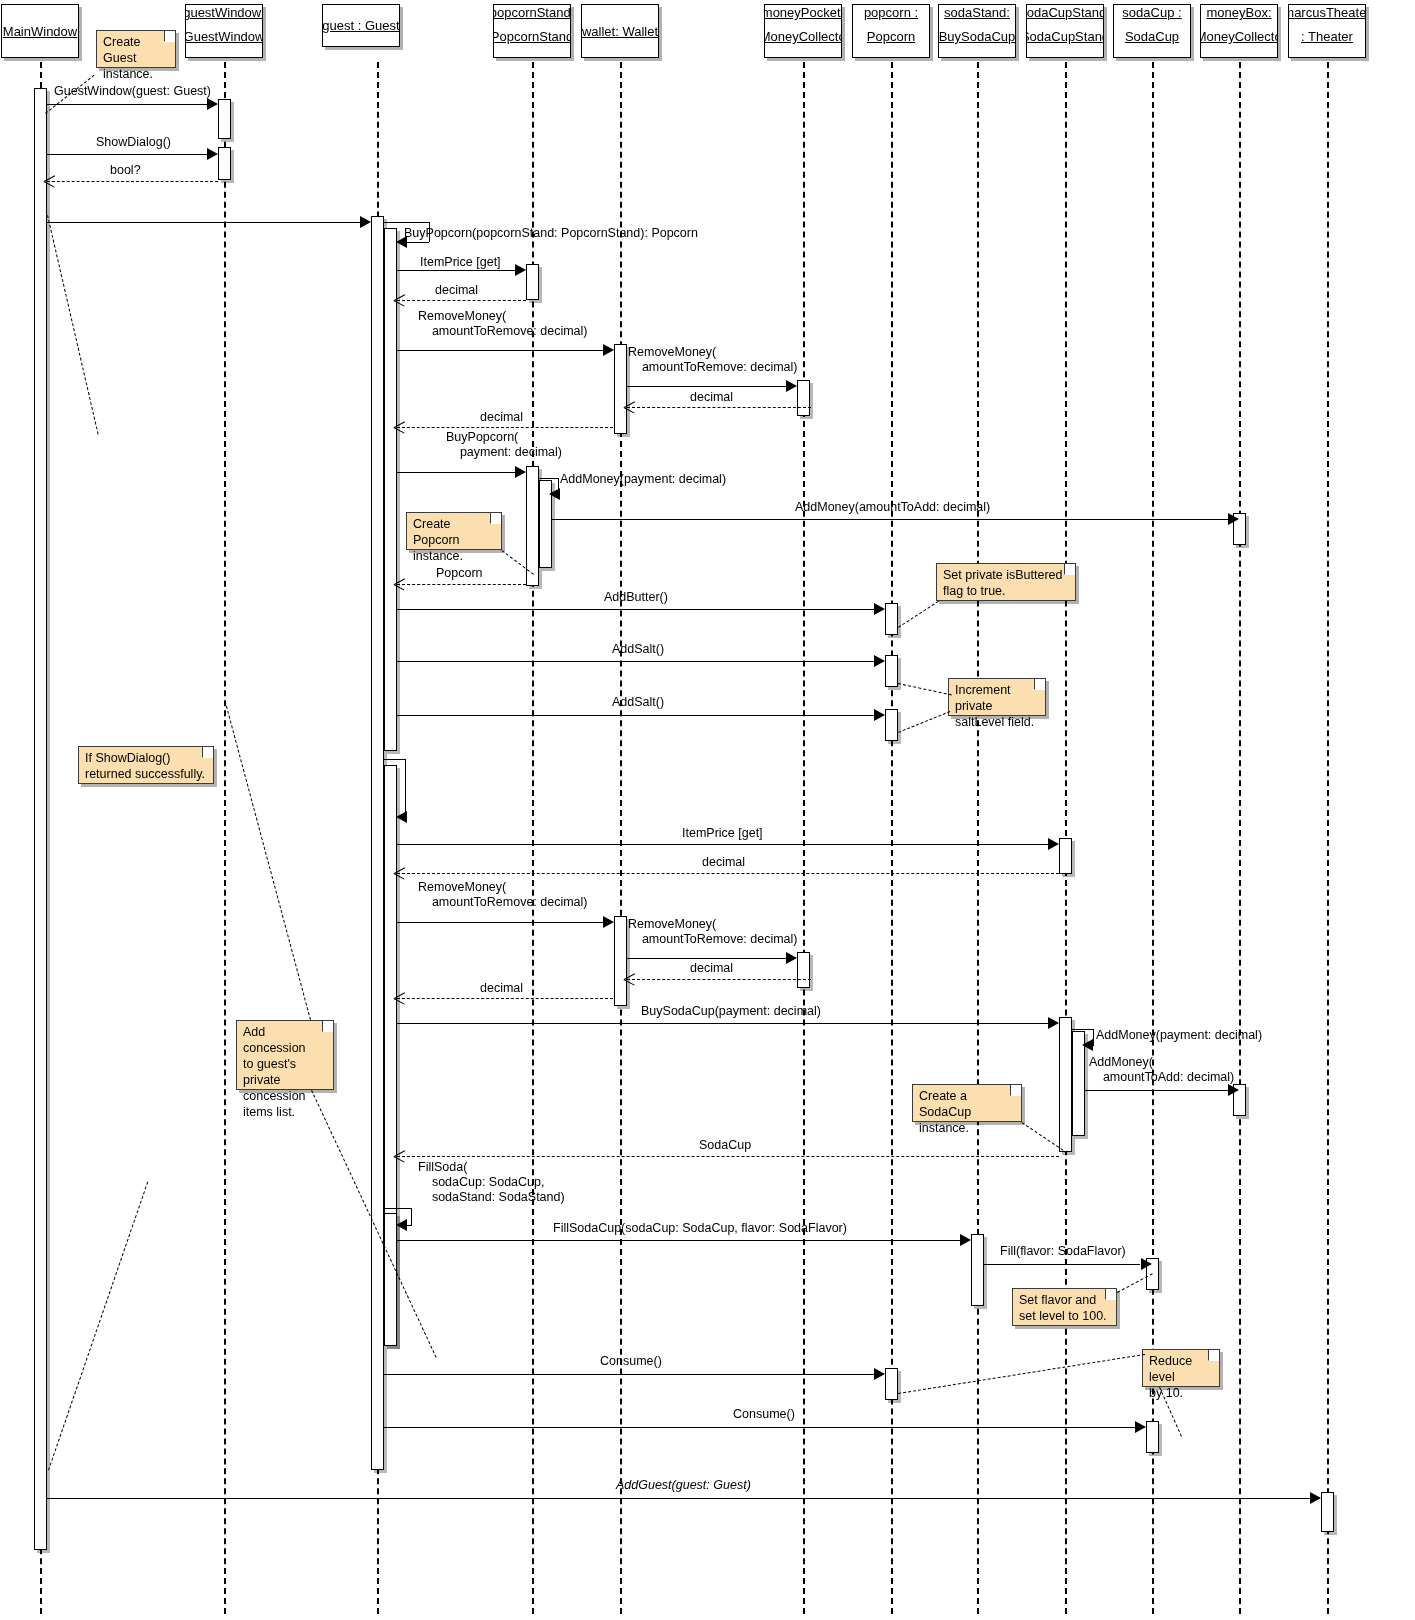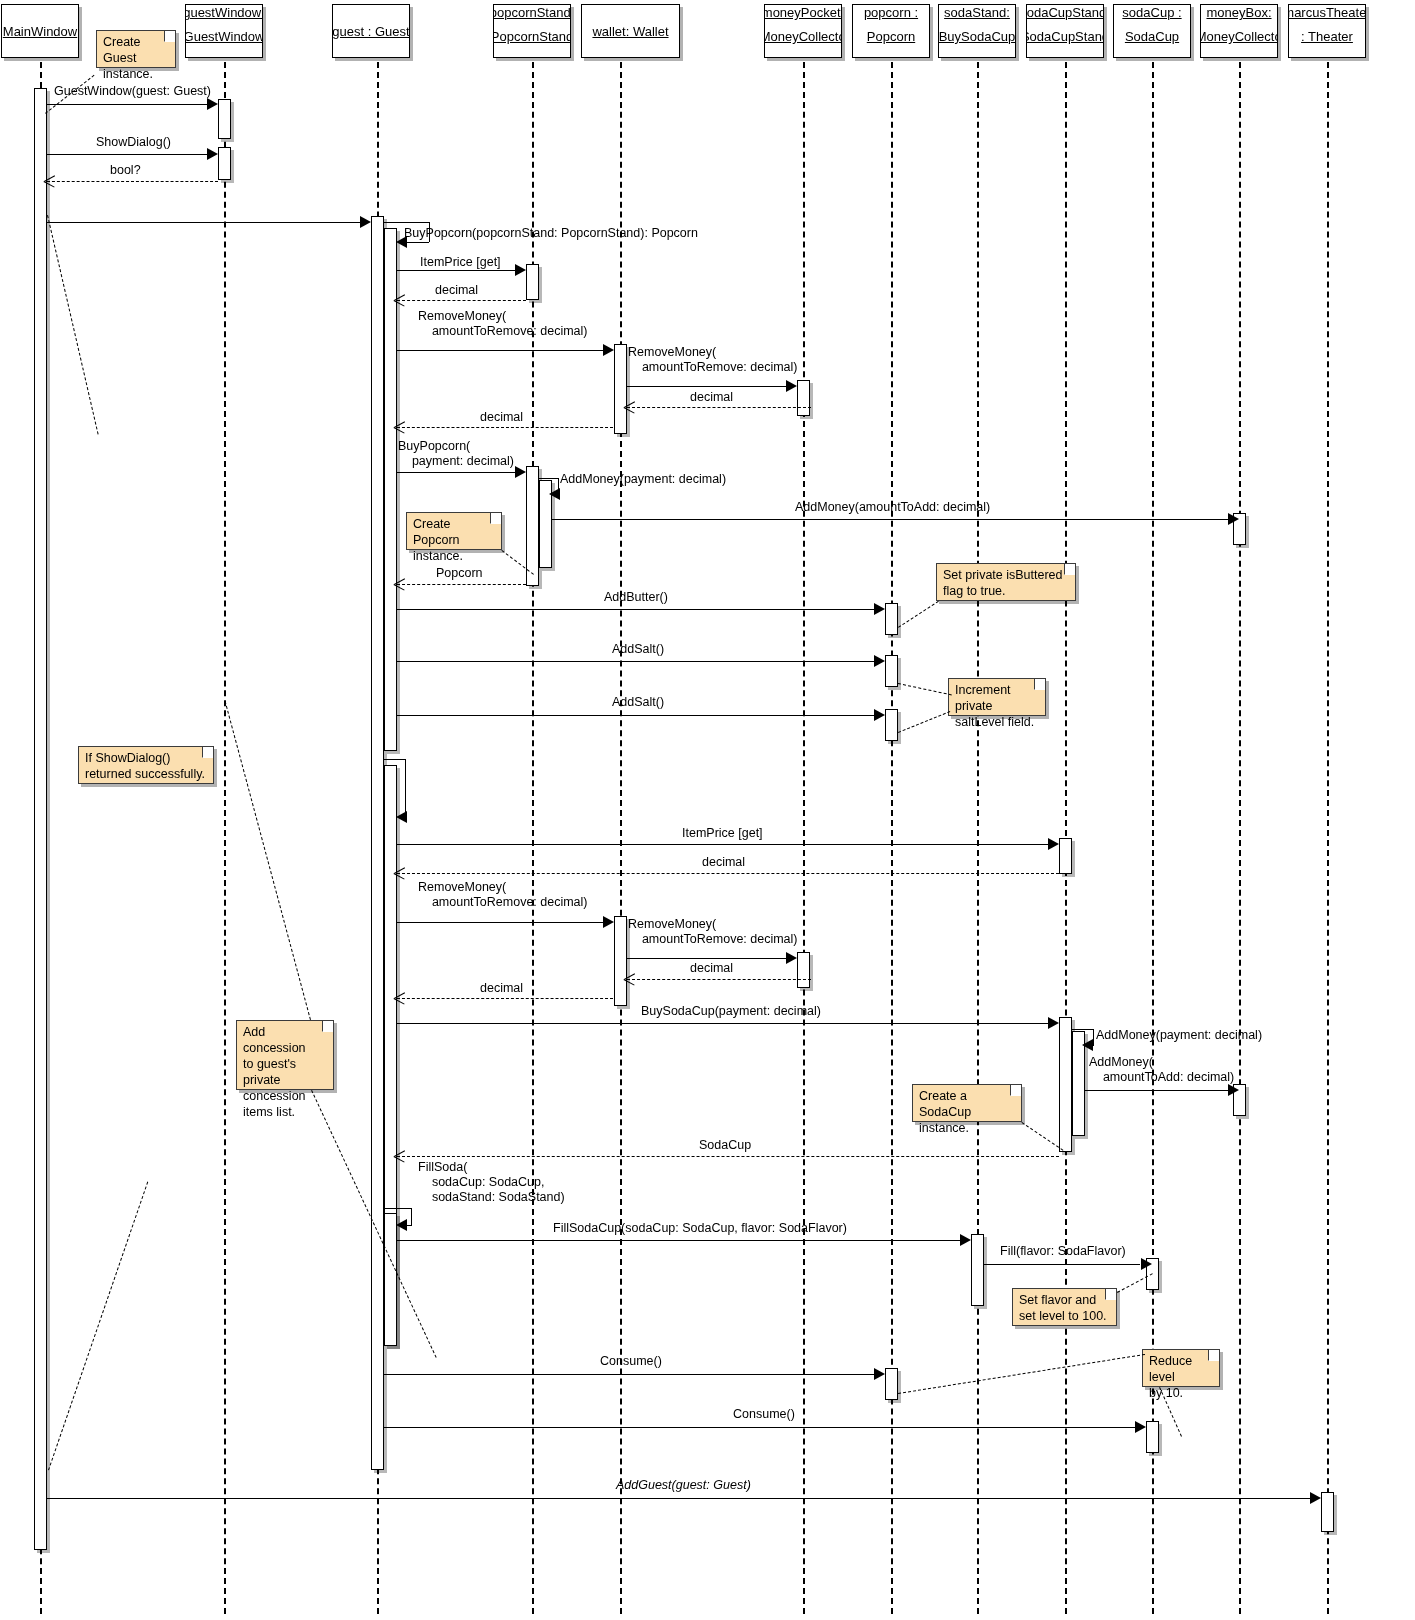--- a/index.html
+++ b/index.html
@@ -77,30 +77,30 @@
 
   <div class="actor one-line" style="left:1px;top:4px;width:78px;height:54px;">
     <div class="ln">MainWindow</div>
   </div>
 
   <div class="actor" style="left:185px;top:4px;width:78px;height:54px;">
     <div class="ln">guestWindow:</div>
     <div class="ln sp">GuestWindow</div>
   </div>
 
-  <div class="actor one-line" style="left:332px;top:4px;width:78px;height:54px;">
+  <div class="actor one-line" style="left:322px;top:4px;width:78px;height:43px;">
     <div class="ln">guest : Guest</div>
   </div>
 
   <div class="actor" style="left:493px;top:4px;width:78px;height:54px;">
     <div class="ln">popcornStand:</div>
     <div class="ln sp">PopcornStand</div>
   </div>
 
-  <div class="actor one-line" style="left:581px;top:4px;width:99px;height:54px;">
+  <div class="actor one-line" style="left:581px;top:4px;width:78px;height:54px;">
     <div class="ln">wallet: Wallet</div>
   </div>
 
   <div class="actor" style="left:764px;top:4px;width:78px;height:54px;">
     <div class="ln">moneyPocket:</div>
     <div class="ln sp">IMoneyCollector</div>
   </div>
 
   <div class="actor" style="left:852px;top:4px;width:78px;height:54px;">
     <div class="ln">popcorn :</div>
@@ -221,21 +221,21 @@
   <div class="arrowR" style="left:786px;top:380px;"></div>
 
   <div class="mlbl" style="left:690px;top:390px;">decimal</div>
   <div class="msg ret" style="left:627px;top:407px;width:184px;"></div>
   <div class="arrowLopen" style="left:624px;top:401px;"></div>
 
   <div class="mlbl" style="left:480px;top:410px;">decimal</div>
   <div class="msg ret" style="left:397px;top:427px;width:216px;"></div>
   <div class="arrowLopen" style="left:394px;top:421px;"></div>
 
-  <div class="mlbl" style="left:398px;top:439px;">BuyPopcorn(
+  <div class="mlbl" style="left:398px;top:430px;padding-left:48px;">BuyPopcorn(
     payment: decimal)</div>
   <div class="msg" style="left:397px;top:472px;width:122px;"></div>
   <div class="arrowR" style="left:515px;top:466px;"></div>
 
   <div class="mlbl" style="left:560px;top:472px;">AddMoney(payment: decimal)</div>
   <div class="msg" style="left:539px;top:478px;width:20px;"></div>
   <div class="msg" style="left:558px;top:478px;width:0;height:16px;border-top:0;border-left:1.4px solid #000;"></div>
   <div class="msg" style="left:552px;top:494px;width:7px;"></div>
   <div class="arrowL" style="left:549px;top:488px;"></div>
 

